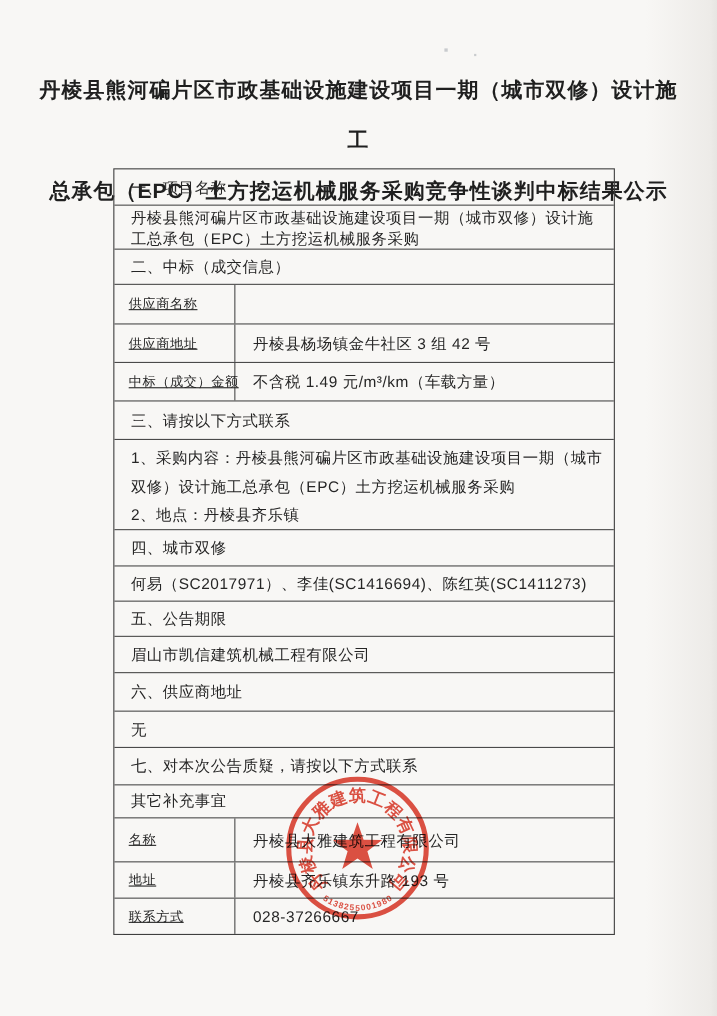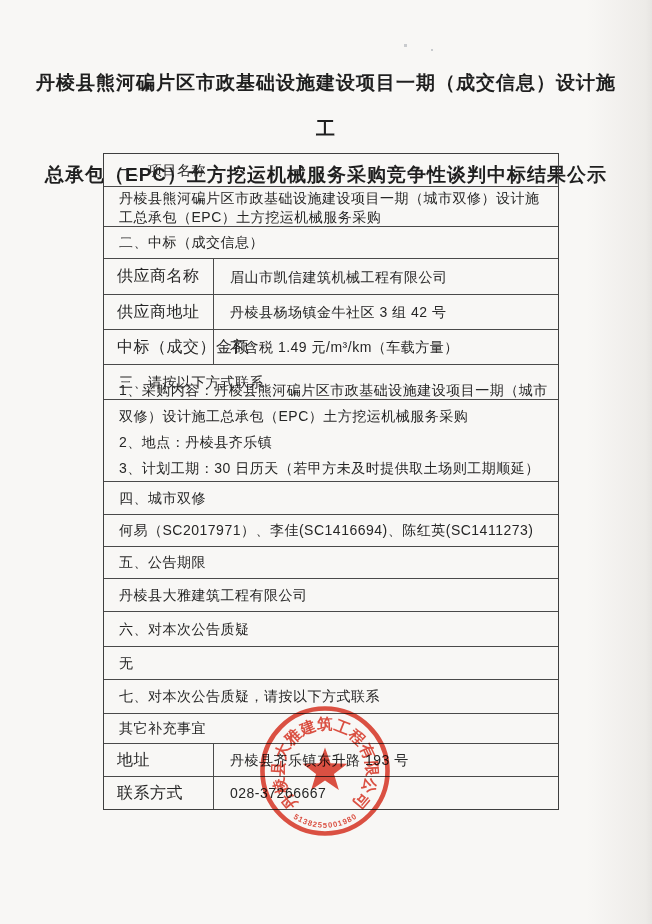--- a/index.html
+++ b/index.html
@@ -47,24 +47,25 @@
     line-height:18.5px;
   }
   .row.multi{align-items:flex-end;}
   .row.multi .text{padding-top:5px;}
   .row.multi .line{line-height:26px;letter-spacing:0.5px;}
   .cell{box-sizing:border-box;height:100%;display:flex;align-items:center;}
   .cell.label{
     width:110px;
     border-right:1px solid #4a4a4a;
     padding-left:13px;
-    font-size:16px;
+    font-size:12px;
     letter-spacing:0.5px;
     white-space:nowrap;
     flex-shrink:0;
+    text-decoration:underline;
   }
   .cell.value{
     flex:1;
     padding-left:16px;
     padding-right:8px;
     letter-spacing:0.5px;
     line-height:18px;
   }
   .seal{
     position:absolute;
@@ -75,97 +76,99 @@
     pointer-events:none;
   }
   .speck{position:absolute;background:#9aa0a8;opacity:.5;}
 </style>
 </head>
 <body>
 
 <div class="page">
 
   <div class="title">
-    <div>丹棱县熊河碥片区市政基础设施建设项目一期（成交信息）设计施工</div>
+    <div>丹棱县熊河碥片区市政基础设施建设项目一期（城市双修）设计施工</div>
     <div>总承包（EPC）土方挖运机械服务采购竞争性谈判中标结果公示</div>
   </div>
 
   <div class="doc-table">
 
     <div class="row" style="height:33px">
       <span class="text">一、项目名称</span>
     </div>
 
     <div class="row multi" style="height:40px">
       <span class="text">丹棱县熊河碥片区市政基础设施建设项目一期（城市双修）设计施工总承包（EPC）土方挖运机械服务采购</span>
     </div>
 
     <div class="row" style="height:32px">
       <span class="text">二、中标（成交信息）</span>
     </div>
 
     <div class="row" style="height:36px">
       <div class="cell label">供应商名称</div>
-      <div class="cell value">眉山市凯信建筑机械工程有限公司</div>
     </div>
 
     <div class="row" style="height:35px">
       <div class="cell label">供应商地址</div>
       <div class="cell value">丹棱县杨场镇金牛社区 3 组 42 号</div>
     </div>
 
     <div class="row" style="height:35px">
       <div class="cell label">中标（成交）金额</div>
       <div class="cell value">不含税 1.49 元/m³/km（车载方量）</div>
     </div>
 
     <div class="row" style="height:35px">
       <span class="text">三、请按以下方式联系</span>
     </div>
 
     <div class="row multi" style="height:82px">
       <div class="text">
         <div class="line">1、采购内容：丹棱县熊河碥片区市政基础设施建设项目一期（城市双修）设计施工总承包（EPC）土方挖运机械服务采购</div>
         <div class="line">2、地点：丹棱县齐乐镇</div>
-        <div class="line">3、计划工期：30 日历天（若甲方未及时提供取土场则工期顺延）</div>
       </div>
     </div>
 
     <div class="row" style="height:33px">
       <span class="text">四、城市双修</span>
     </div>
 
     <div class="row" style="height:32px">
       <span class="text">何易（SC2017971）、李佳(SC1416694)、陈红英(SC1411273)</span>
     </div>
 
     <div class="row" style="height:32px">
       <span class="text">五、公告期限</span>
     </div>
 
     <div class="row" style="height:33px">
-      <span class="text">丹棱县大雅建筑工程有限公司</span>
-    </div>
-
-    <div class="row" style="height:35px">
-      <span class="text">六、对本次公告质疑</span>
+      <span class="text">眉山市凯信建筑机械工程有限公司</span>
+    </div>
+
+    <div class="row" style="height:35px">
+      <span class="text">六、供应商地址</span>
     </div>
 
     <div class="row" style="height:33px">
       <span class="text">无</span>
     </div>
 
     <div class="row" style="height:34px">
       <span class="text">七、对本次公告质疑，请按以下方式联系</span>
     </div>
 
     <div class="row" style="height:30px">
       <span class="text">其它补充事宜</span>
     </div>
 
+    <div class="row" style="height:40px">
+      <div class="cell label">名称</div>
+      <div class="cell value">丹棱县大雅建筑工程有限公司</div>
+    </div>
 
     <div class="row" style="height:33px">
       <div class="cell label">地址</div>
       <div class="cell value">丹棱县齐乐镇东升路 193 号</div>
     </div>
 
     <div class="row" style="height:32px">
       <div class="cell label">联系方式</div>
       <div class="cell value">028-37266667</div>
     </div>

